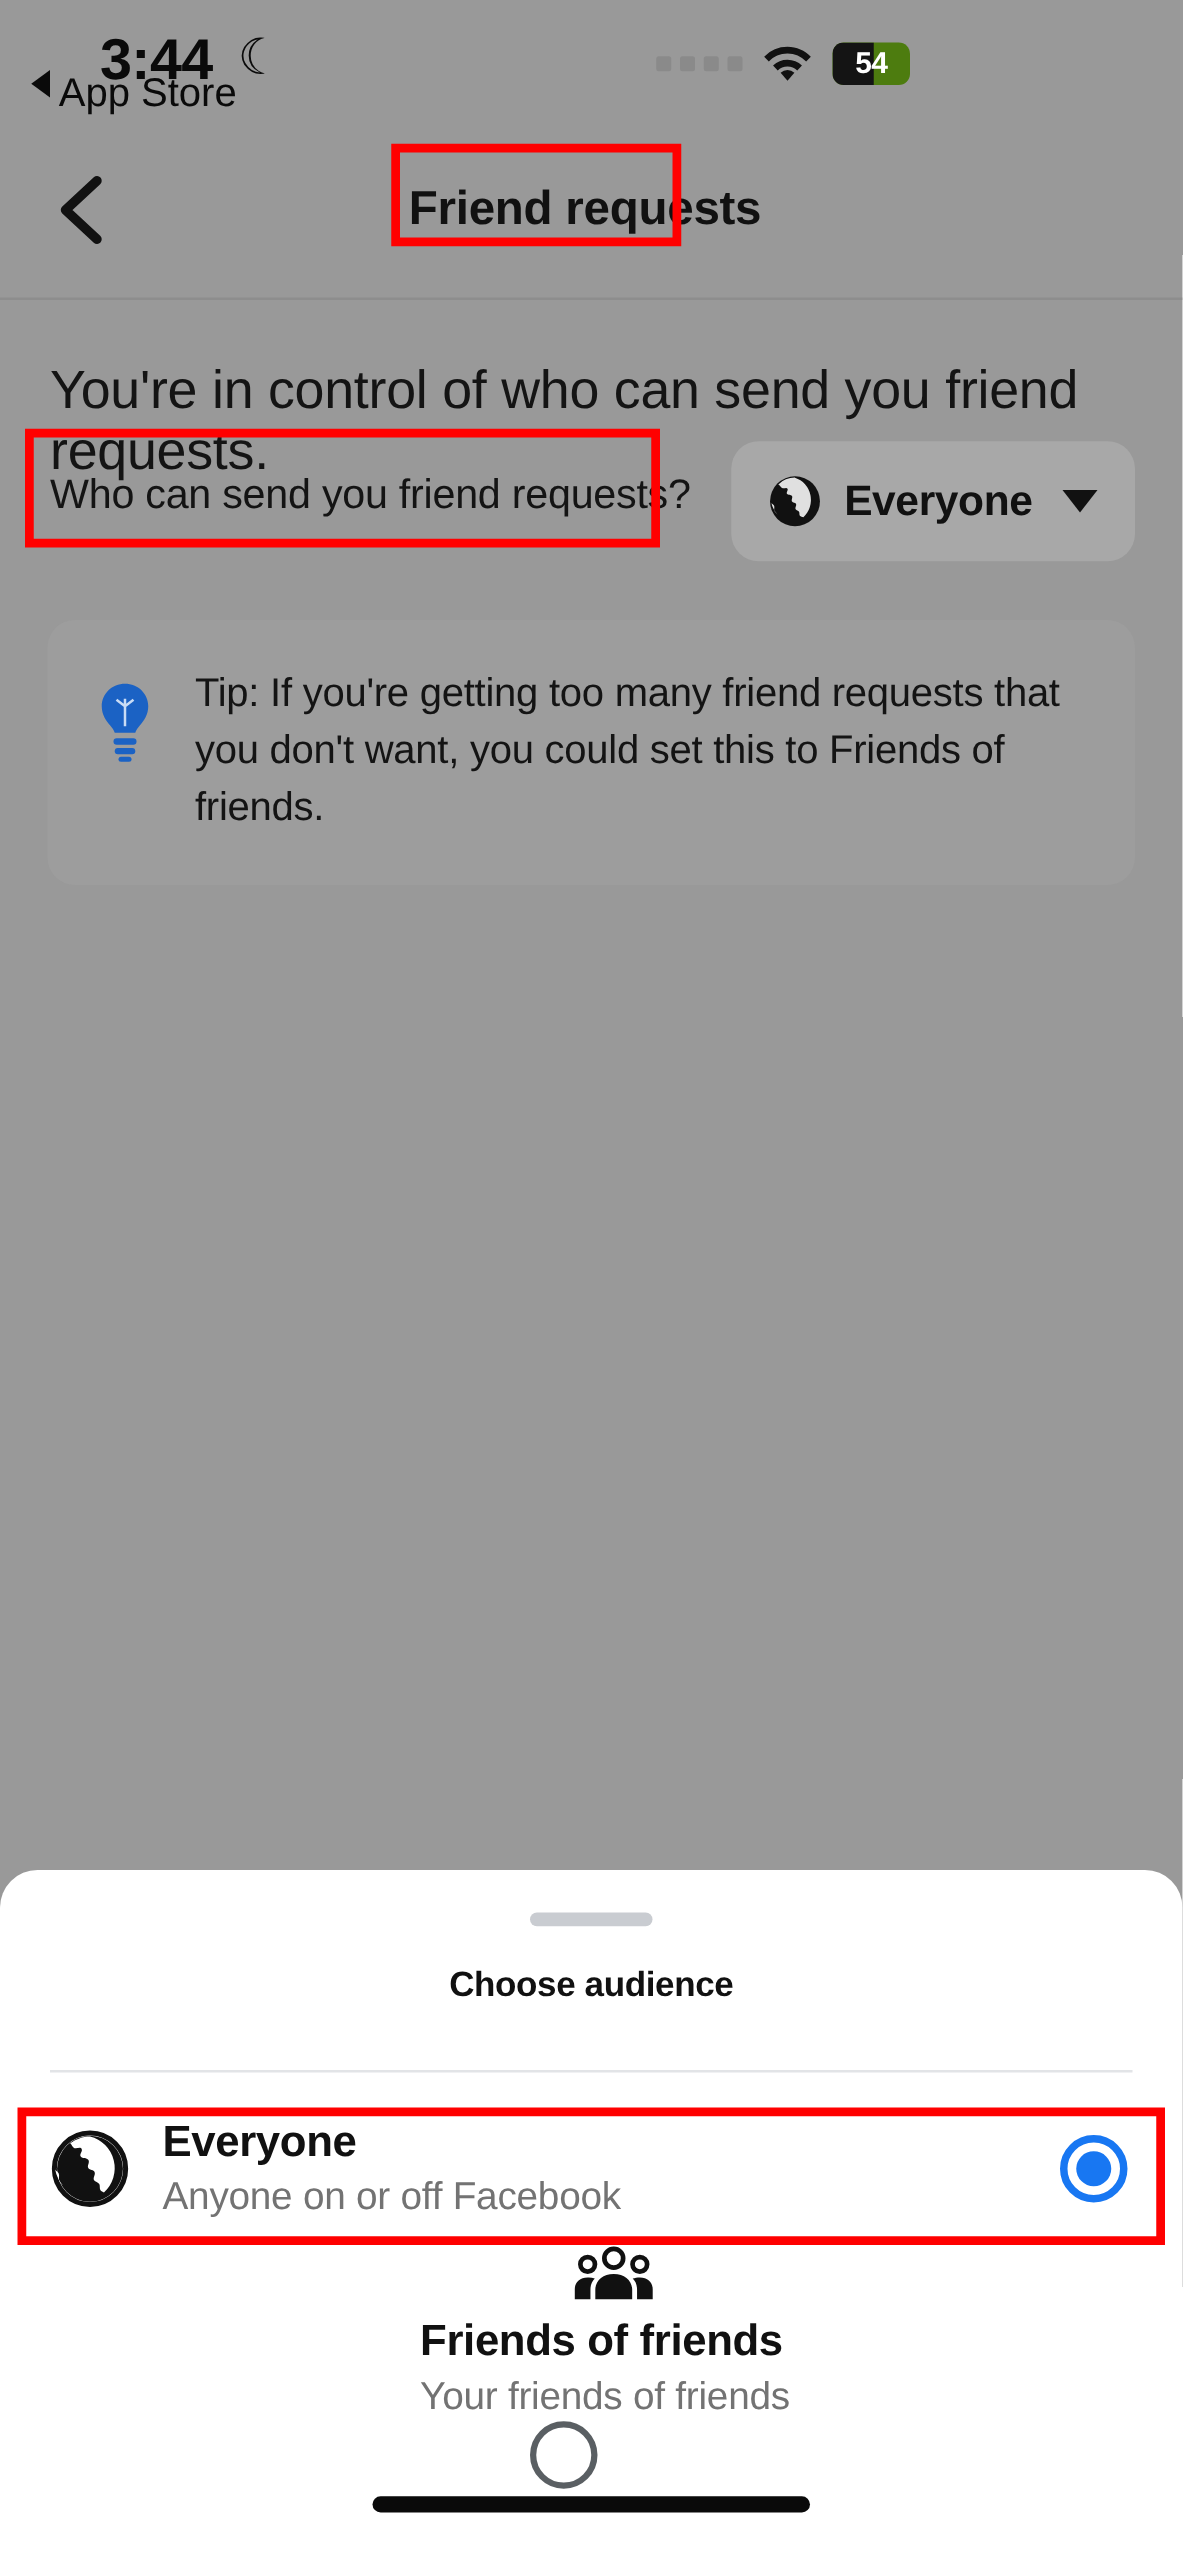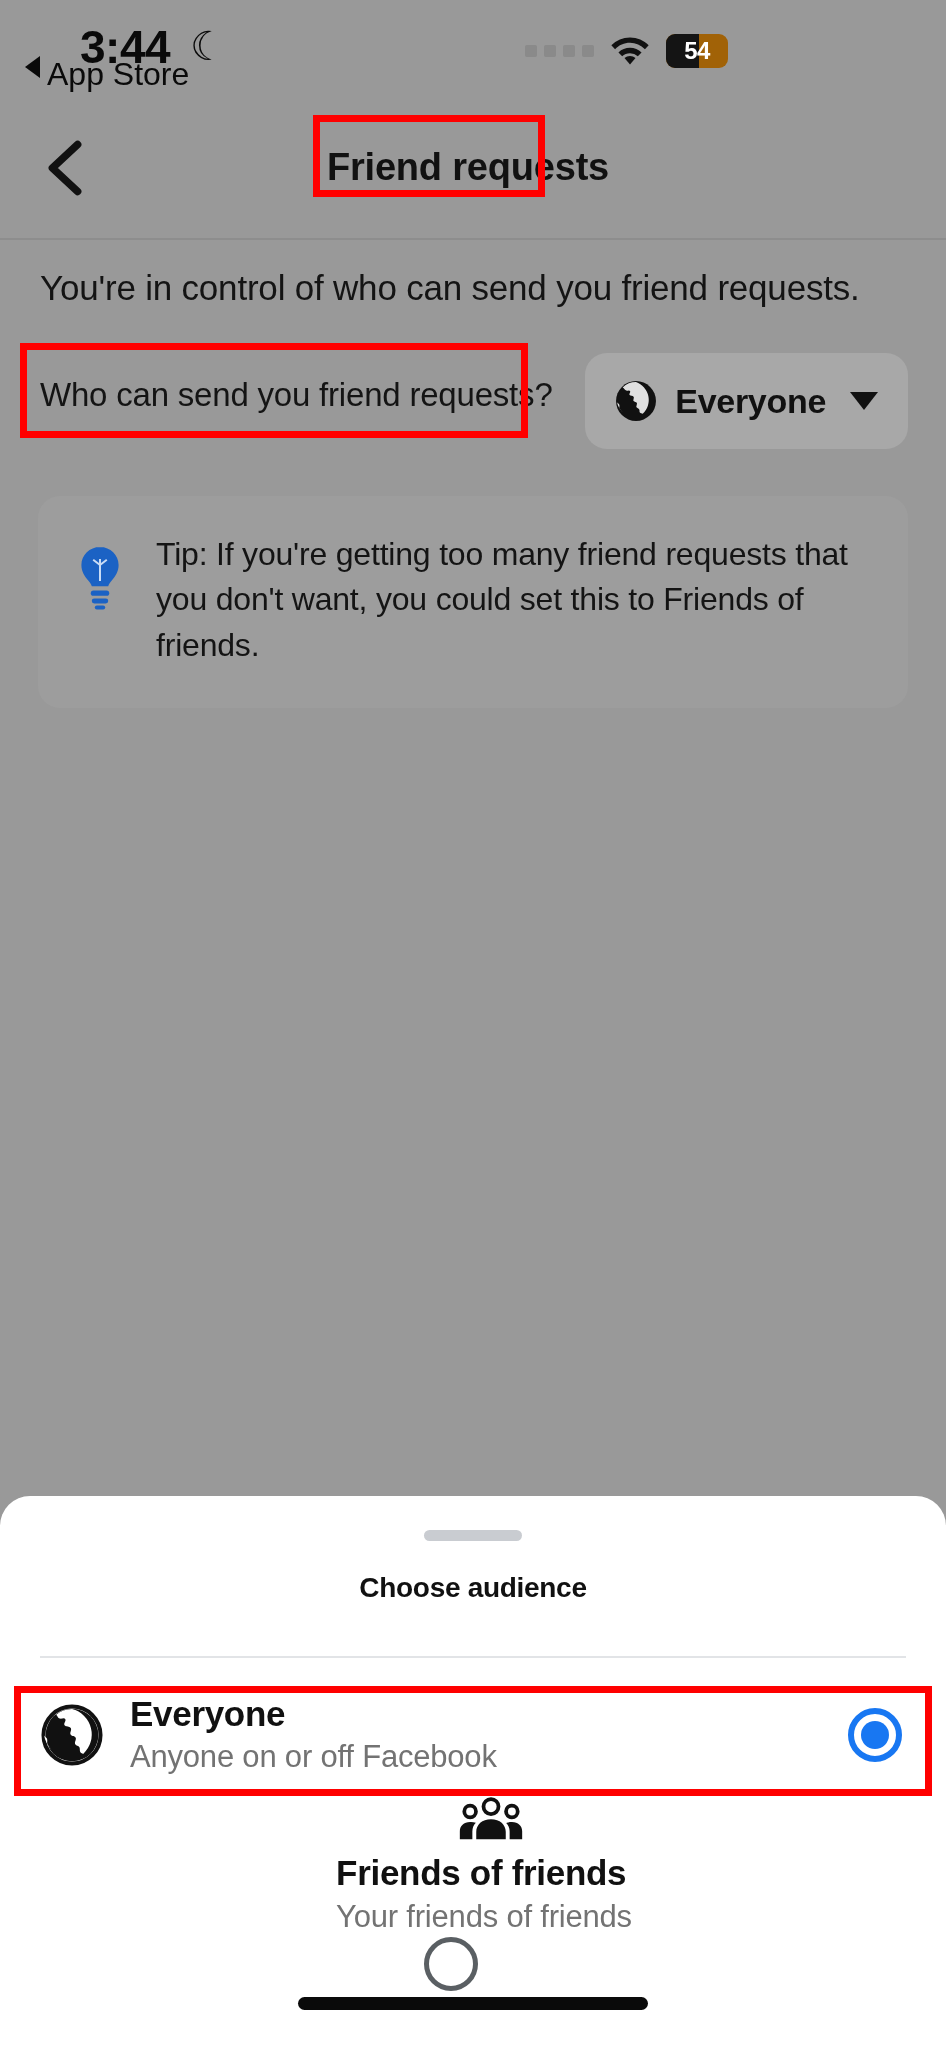--- a/index.html
+++ b/index.html
@@ -33,21 +33,21 @@
     display:flex; align-items:center; gap:14px;
   }
   .sb-dots { display:flex; gap:7px; align-items:center; }
   .sb-dots span {
     display:block; width:12px; height:12px; border-radius:2px;
     background:#8a8a8a;
   }
   .sb-wifi { width:44px; height:32px; display:block; }
   .sb-batt {
     position:relative; width:62px; height:34px;
-    border-radius:9px; background:#a16207; overflow:hidden;
+    border-radius:9px; background:#4d7c0f; overflow:hidden;
     display:flex; align-items:center;
   }
   .sb-batt-fill {
     position:absolute; left:0; top:0; height:100%; width:54%;
     background:#141414;
   }
   .sb-batt-num {
     position:relative; width:100%; text-align:center;
     font-size:24px; font-weight:700; color:#ffffff; z-index:2;
     letter-spacing:-0.5px;
@@ -77,22 +77,22 @@
   }
   .nav-title {
     position:absolute; left:0; top:0; width:936px; height:145px;
     display:flex; align-items:center; justify-content:center;
     font-size:38px; font-weight:700; color:#111111;
     letter-spacing:-0.2px;
   }
 
   
   .intro {
-    position:absolute; left:40px; top:268px;
-    font-size:35px; color:#141414; letter-spacing:-0.2px;
+    position:absolute; left:40px; top:288px;
+    font-size:43px; color:#141414; letter-spacing:-0.2px;
   }
   .qrow {
     position:absolute; left:0; top:348px; width:946px; height:110px;
   }
   .qrow-label {
     position:absolute; left:40px; top:28px;
     font-size:33px; color:#141414; letter-spacing:-0.2px;
   }
   .aud-pill {
     position:absolute; right:38px; top:5px;

